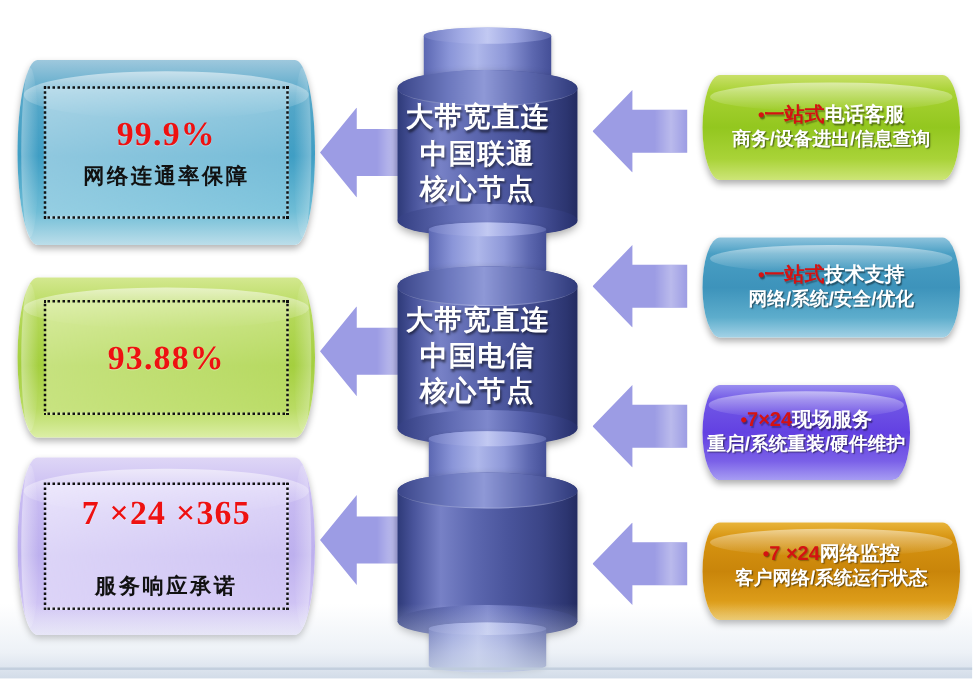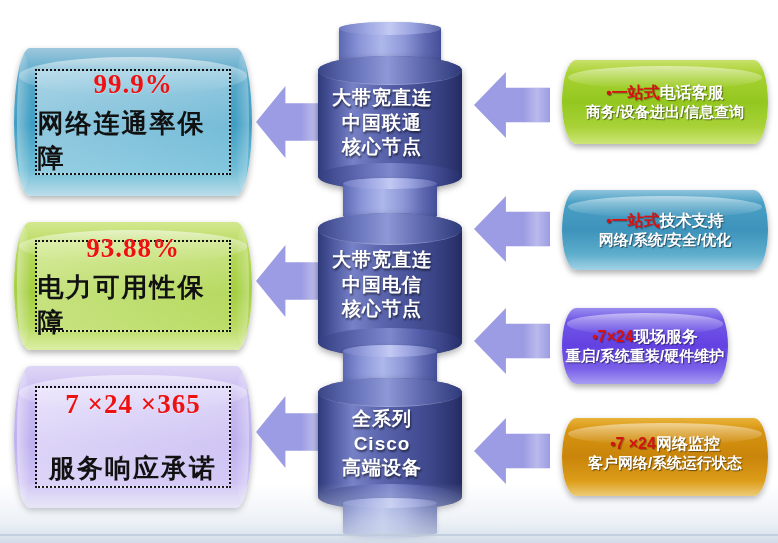--- a/index.html
+++ b/index.html
@@ -62,21 +62,21 @@
     color: #ee1111;
     font-weight: bold;
     font-size: 27px;
     letter-spacing: 1px;
     text-shadow: 0 1px 0 rgba(255,255,255,0.35);
     font-family: "Liberation Serif", "DejaVu Serif", serif;
   }
   .hcyl .sub {
     color: #111;
     font-weight: bold;
-    font-size: 26px;
+    font-size: 17px;
     letter-spacing: 2px;
   }
 
   
   #left-1 .body {
     background: linear-gradient(to bottom, #9ec8dd 0%, #57a8c9 18%, #3f9ec4 52%, #6fbdd6 82%, #bcdeea 100%);
   }
   #left-1 .dashbox { background: linear-gradient(160deg, rgba(200,228,240,0.72), rgba(150,208,230,0.45)); }
   #left-1 .capline.l { background: linear-gradient(to right, rgba(255,255,255,0.35), rgba(255,255,255,0)); }
   #left-1 .capline.r { background: linear-gradient(to left, rgba(255,255,255,0.30), rgba(255,255,255,0)); }
@@ -159,21 +159,21 @@
     position: absolute; left: 0; right: 0; bottom: 0; height: 20%;
     border-radius: 50%;
     background: linear-gradient(to right, #333e81 0%, #616cb4 30%, #7e88cc 50%, #505ba6 72%, #262f6b 100%);
   }
   .vcyl .label {
     position: absolute; left: 0; right: 16px; top: 50%;
     transform: translateY(-50%);
     text-align: center;
     color: #ffffff;
     font-weight: bold;
-    font-size: 19px;
+    font-size: 22px;
     line-height: 1.30;
     letter-spacing: 1px;
     text-shadow: 1px 2px 2px rgba(0,0,0,0.55);
     white-space: pre-line;
   }
   
   .neck { position: absolute; }
   .neck .tube {
     position: absolute; inset: 0;
     border-radius: 50% / 14%;
@@ -217,21 +217,20 @@
     </div>
   </div>
 
   <div class="hcyl" id="left-2" style="left:14px; top:222px; width:238px; height:128px;">
     <div class="body"></div>
     <div class="sheen"></div>
     <div class="capline l"></div>
     <div class="capline r"></div>
     <div class="dashbox">
       <div class="big">93.88%</div>
-      <div class="sub">电力可用性保障</div>
     </div>
   </div>
 
   <div class="hcyl" id="left-3" style="left:14px; top:366px; width:238px; height:142px;">
     <div class="body"></div>
     <div class="sheen"></div>
     <div class="capline l"></div>
     <div class="capline r"></div>
     <div class="dashbox">
       <div class="big">7 ×24 ×365</div>
@@ -288,23 +287,20 @@
       <div class="cap"></div>
     </div>
   </div>
 
   <div class="vcyl" style="left:318px; top:378px; width:144px; height:132px;">
     <div class="tube">
       <div class="shade"></div>
       <div class="toprim"></div>
       <div class="botrim"></div>
     </div>
-    <div class="label">全系列
-Cisco
-高端设备</div>
   </div>
 
   <div class="neck" style="left:343px; top:498px; width:94px; height:40px;">
     <div class="tube">
       <div class="cap"></div>
     </div>
   </div>
 
   <div class="arrow left" style="left:474px; top:72px; width:76px; height:66px;">
     <div class="gloss"></div>

